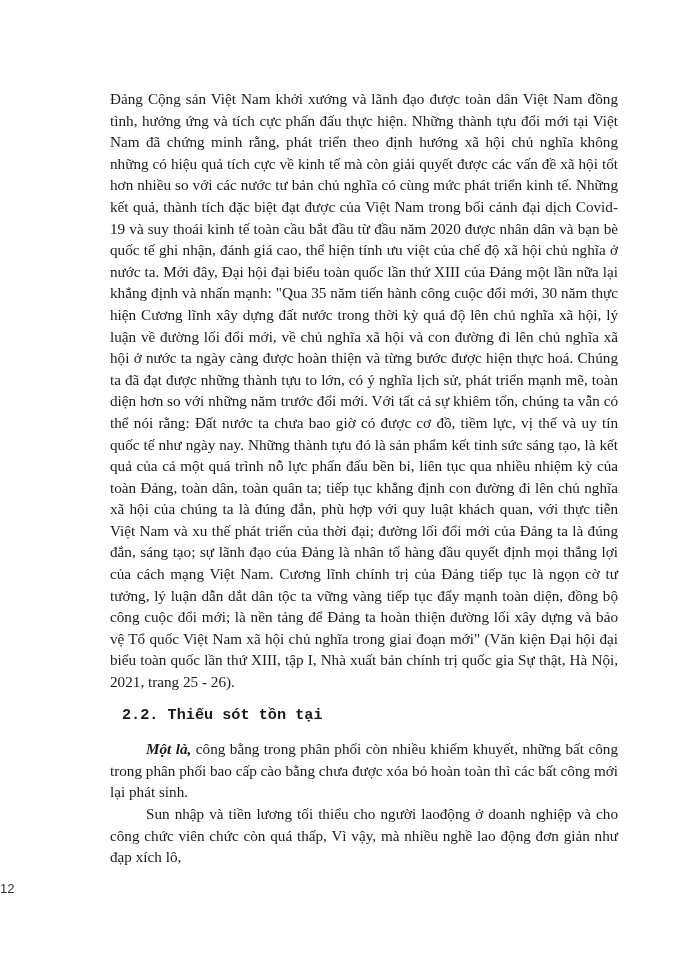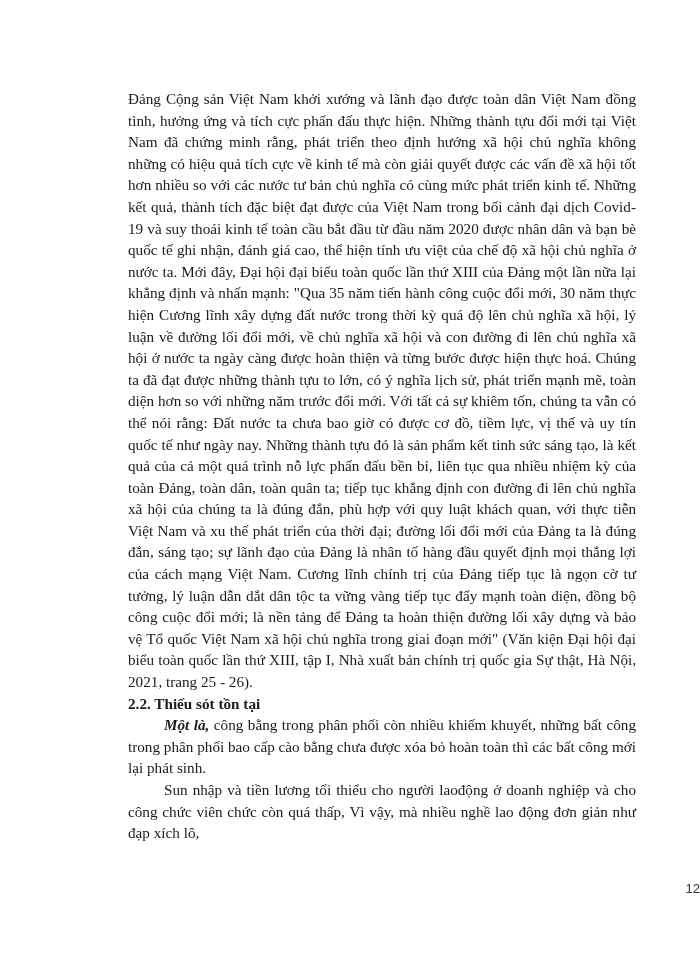--- a/index.html
+++ b/index.html
@@ -8,54 +8,55 @@
       background: #ffffff;
     }
     body {
       width: 700px;
       height: 960px;
       position: relative;
       overflow: hidden;
     }
     .page {
       position: absolute;
-      left: 128px;
+      left: 110px;
       top: 88px;
       width: 508px;
       font-family: "Liberation Serif", "DejaVu Serif", serif;
       font-size: 15.2px;
       line-height: 21.6px;
       color: #1a1a1a;
       text-align: justify;
     }
     .para {
       margin: 0;
       padding: 0;
     }
     .para.indent {
       text-indent: 36px;
     }
     .para.spaced {
       margin-top: 0;
     }
     .heading {
       font-weight: bold;
-      margin: 0;
+      margin: 12px;
       padding: 0;
+      font-family: Liberation Mono, monospace;
     }
     .lead-bold-italic {
       font-weight: bold;
       font-style: italic;
     }
     .page-number {
       position: absolute;
       left: 0;
       width: 700px;
       top: 881px;
-      text-align: right;
+      text-align: left;
       font-family: "Liberation Sans", "DejaVu Sans", sans-serif;
       font-size: 13px;
       color: #333333;
     }
   </style>
 </head>
 <body>
 
 <div class="page">
   <p class="para">Đảng Cộng sản Việt Nam khởi xướng và lãnh đạo được toàn dân Việt Nam đồng tình, hưởng ứng và tích cực phấn đấu thực hiện. Những thành tựu đổi mới tại Việt Nam đã chứng minh rằng, phát triển theo định hướng xã hội chủ nghĩa không những có hiệu quả tích cực về kinh tế mà còn giải quyết được các vấn đề xã hội tốt hơn nhiều so với các nước tư bản chủ nghĩa có cùng mức phát triển kinh tế. Những kết quả, thành tích đặc biệt đạt được của Việt Nam trong bối cảnh đại dịch Covid-19 và suy thoái kinh tế toàn cầu bắt đầu từ đầu năm 2020 được nhân dân và bạn bè quốc tế ghi nhận, đánh giá cao, thể hiện tính ưu việt của chế độ xã hội chủ nghĩa ở nước ta. Mới đây, Đại hội đại biểu toàn quốc lần thứ XIII của Đảng một lần nữa lại khẳng định và nhấn mạnh: "Qua 35 năm tiến hành công cuộc đổi mới, 30 năm thực hiện Cương lĩnh xây dựng đất nước trong thời kỳ quá độ lên chủ nghĩa xã hội, lý luận về đường lối đổi mới, về chủ nghĩa xã hội và con đường đi lên chủ nghĩa xã hội ở nước ta ngày càng được hoàn thiện và từng bước được hiện thực hoá. Chúng ta đã đạt được những thành tựu to lớn, có ý nghĩa lịch sử, phát triển mạnh mẽ, toàn diện hơn so với những năm trước đổi mới. Với tất cả sự khiêm tốn, chúng ta vẫn có thể nói rằng: Đất nước ta chưa bao giờ có được cơ đồ, tiềm lực, vị thế và uy tín quốc tế như ngày nay. Những thành tựu đó là sản phẩm kết tinh sức sáng tạo, là kết quả của cả một quá trình nỗ lực phấn đấu bền bỉ, liên tục qua nhiều nhiệm kỳ của toàn Đảng, toàn dân, toàn quân ta; tiếp tục khẳng định con đường đi lên chủ nghĩa xã hội của chúng ta là đúng đắn, phù hợp với quy luật khách quan, với thực tiễn Việt Nam và xu thế phát triển của thời đại; đường lối đổi mới của Đảng ta là đúng đắn, sáng tạo; sự lãnh đạo của Đảng là nhân tố hàng đầu quyết định mọi thắng lợi của cách mạng Việt Nam. Cương lĩnh chính trị của Đảng tiếp tục là ngọn cờ tư tưởng, lý luận dẫn dắt dân tộc ta vững vàng tiếp tục đẩy mạnh toàn diện, đồng bộ công cuộc đổi mới; là nền tảng để Đảng ta hoàn thiện đường lối xây dựng và bảo vệ Tổ quốc Việt Nam xã hội chủ nghĩa trong giai đoạn mới" (Văn kiện Đại hội đại biểu toàn quốc lần thứ XIII, tập I, Nhà xuất bản chính trị quốc gia Sự thật, Hà Nội, 2021, trang 25 - 26).</p>

